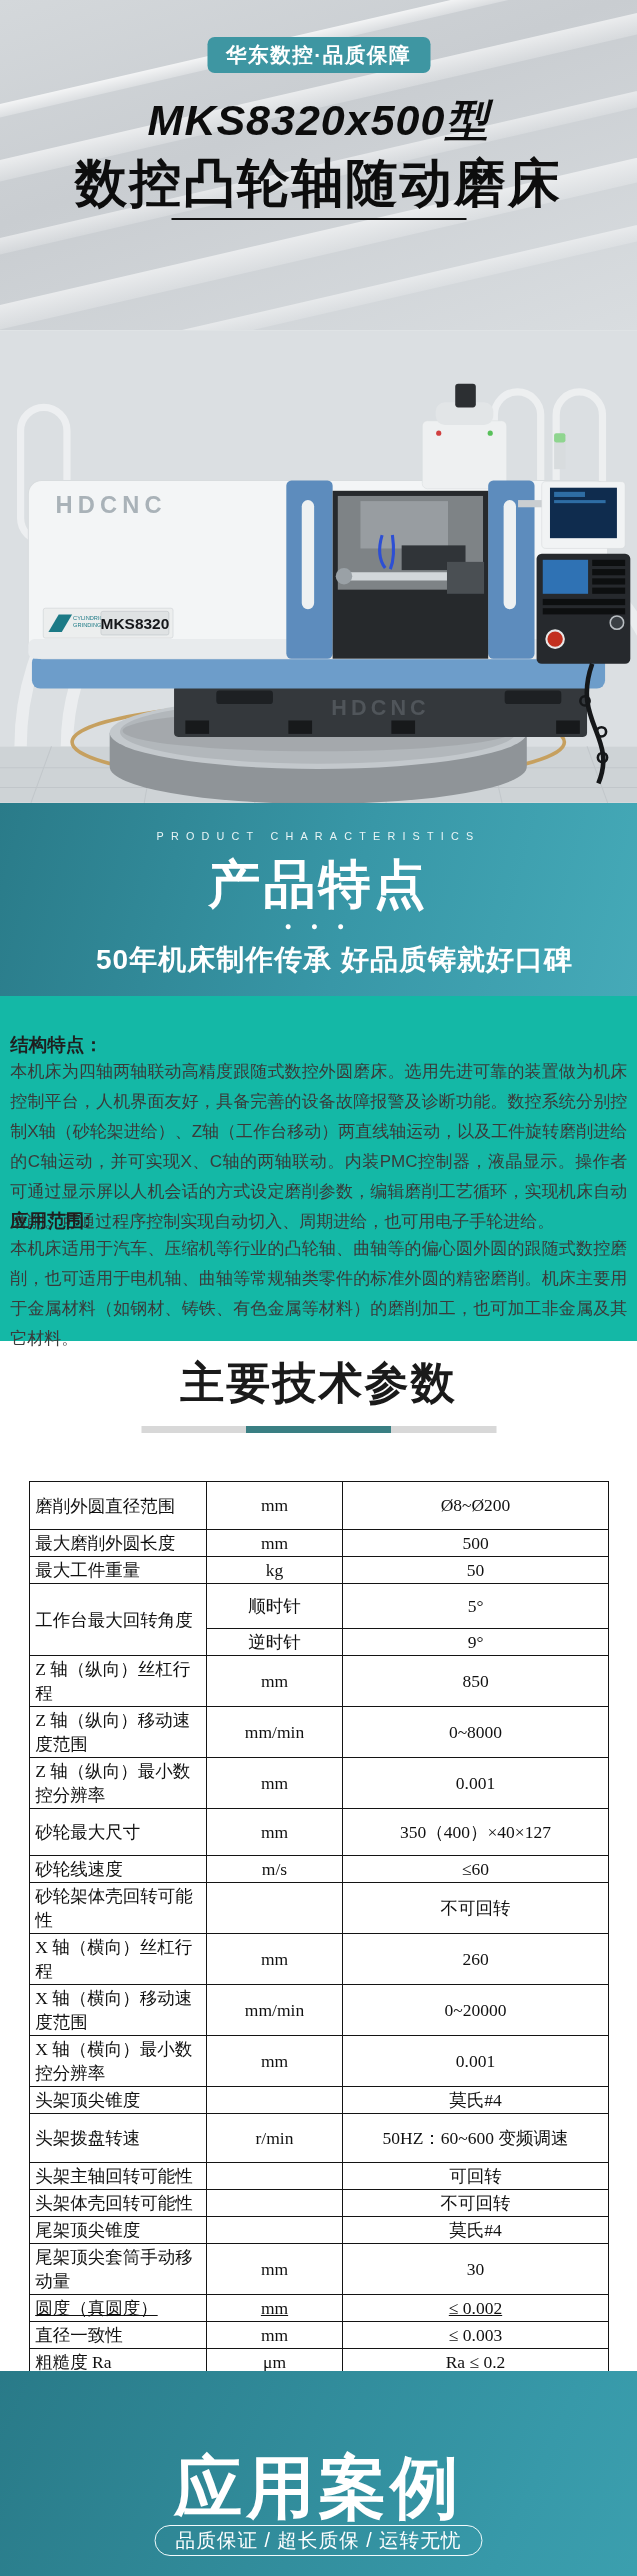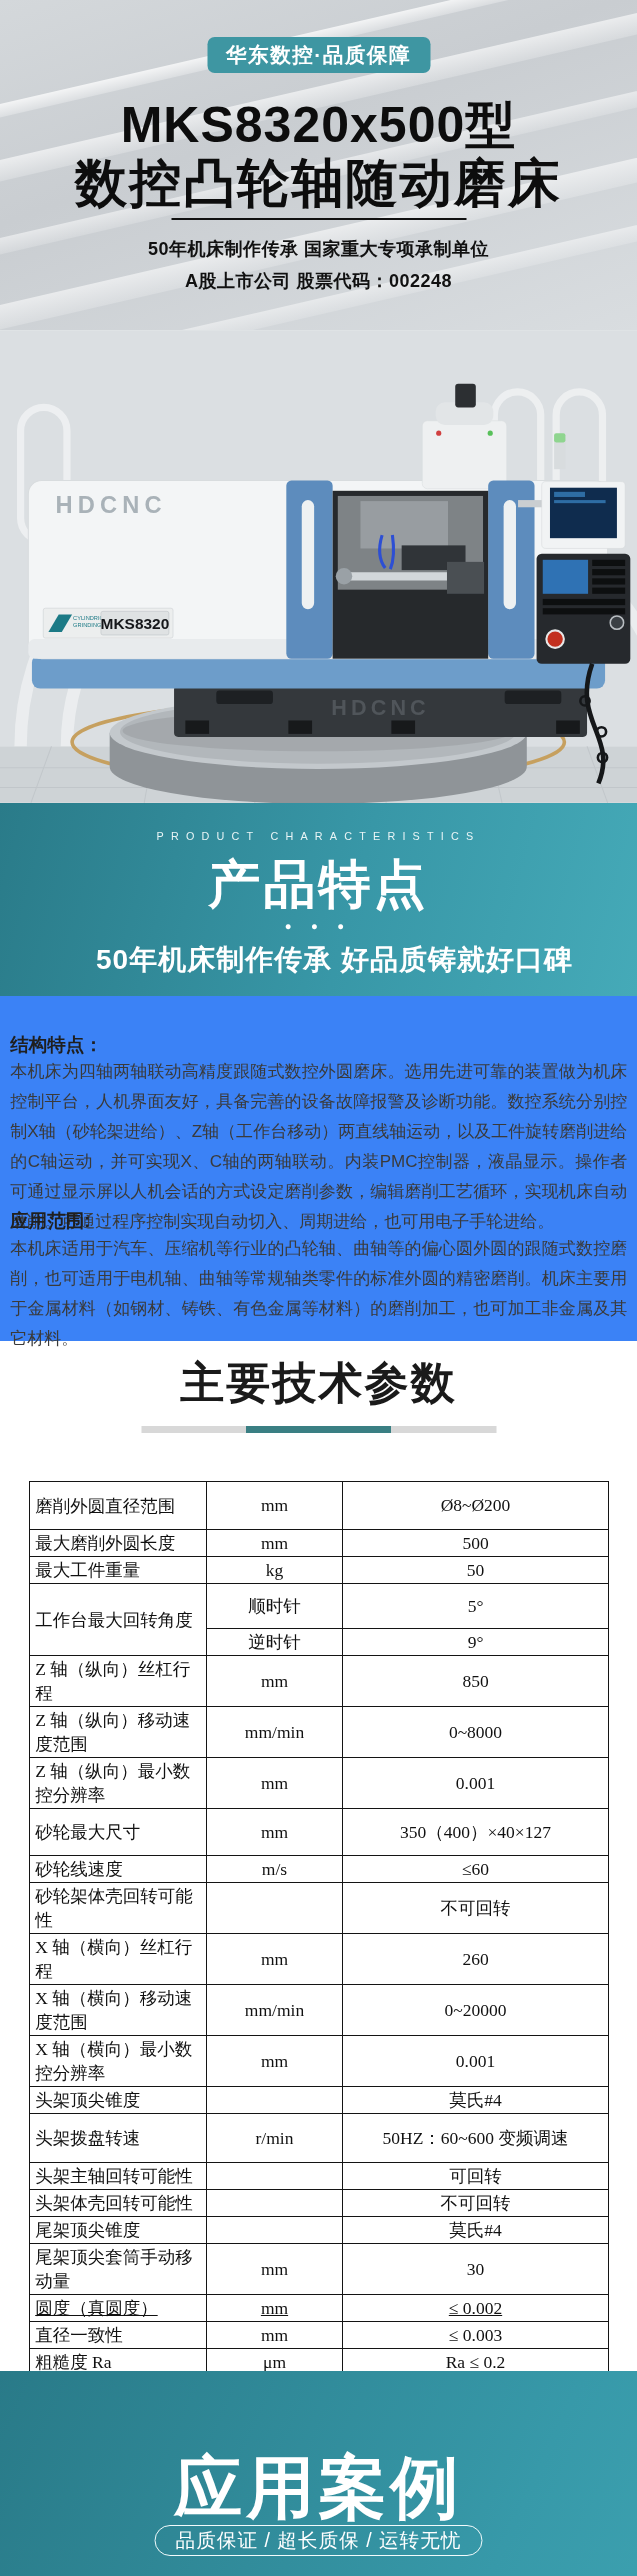--- a/index.html
+++ b/index.html
@@ -8,38 +8,38 @@
         font-family:"Liberation Sans",sans-serif;background:#fff;}
   #page *{box-sizing:border-box;}
   .abs{position:absolute;}
   .center{left:0;right:0;text-align:center;}
 
   
   .hero{top:0;left:0;width:637px;height:330px;background:linear-gradient(160deg,#d4d8db 0%,#c9cdd1 40%,#d9dde0 100%);overflow:hidden;}
   .streak{position:absolute;left:-103px;width:927px;background:linear-gradient(180deg,rgba(255,255,255,.95),rgba(255,255,255,.35));transform:rotate(-13deg);border-radius:10.3px;}
   .hero-badge{top:37px;left:50%;transform:translateX(-50%);min-width:223px;height:36px;line-height:36px;
     background:#3E96A2;color:#fff;font-size:20.6px;font-weight:600;letter-spacing:1.5px;border-radius:7.2px;padding:0 17.5px;text-align:center;}
-  .hero-t1{top:92px;font-size:50px;font-weight:900;color:#0d0d0d;letter-spacing:1px;}
+  .hero-t1{top:92px;font-size:43px;font-weight:900;color:#0d0d0d;letter-spacing:1px;font-style:italic;}
   .hero-t2{top:149px;font-size:52px;font-weight:900;color:#0d0d0d;letter-spacing:2.1px;}
   .hero-hr{top:218px;left:50%;transform:translateX(-50%);width:295px;height:2.1px;background:#111;}
   .hero-s1{top:237px;font-size:18px;font-weight:600;color:#111;letter-spacing:0.5px;}
   .hero-s2{top:269px;font-size:18px;font-weight:600;color:#111;letter-spacing:0.5px;}
 
   
   .scene{top:330px;left:0;width:637px;height:473px;}
 
   
   .band{top:803px;left:0;width:637px;height:193px;background:linear-gradient(105deg,#2a7b89 0%,#3897a7 55%,#45aab8 100%);color:#fff;padding-left:48px;}
   .band-eyebrow{top:27px;font-size:10.8px;font-weight:300;letter-spacing:7.2px;color:#e9f5f6;}
   .band-title{top:47px;font-size:52px;font-weight:900;letter-spacing:3.1px;}
   .band-dots{top:117px;font-size:11.3px;letter-spacing:8.2px;}
   .band-tagline{top:138px;font-size:28px;font-weight:600;letter-spacing:1px;margin-left:32px;}
 
   
-  .ftext{top:996px;left:0;width:637px;height:345px;background:#3b82f6;color:#2b2b2b;}
+  .ftext{top:996px;left:0;width:637px;height:345px;background:#14b8a6;color:#2b2b2b;}
   .f-h{position:absolute;left:10.3px;font-size:18.5px;font-weight:800;color:#1f1f1f;}
   .f-p{position:absolute;left:10.3px;width:617px;font-size:17px;line-height:30px;color:#3a3a3a;text-align:justify;}
 
   
   .params-title{top:1354px;font-size:44px;font-weight:900;color:#1a1a1a;letter-spacing:2.1px;}
   .divider{left:50%;transform:translateX(-50%);width:355px;height:6.7px;background:#d8d8d8;}
   .divider::after{content:'';position:absolute;left:50%;transform:translateX(-50%);width:145px;height:100%;background:#3A7F83;}
   .div-params{top:1426px;}
   table.spec{position:absolute;top:1481px;left:29px;width:580px;border-collapse:collapse;
     font-family:"Liberation Serif",serif;font-size:17.5px;color:#111;}
@@ -63,22 +63,20 @@
   <section class="abs hero">
     <div class="streak" style="top:20.6px;height:13.4px;opacity:.8"></div>
     <div class="streak" style="top:77px;height:20.6px;opacity:.65"></div>
     <div class="streak" style="top:155px;height:15.5px;opacity:.55"></div>
     <div class="streak" style="top:222px;height:24px;opacity:.6"></div>
     <div class="streak" style="top:289px;height:15.5px;opacity:.5"></div>
     <div class="abs hero-badge">华东数控·品质保障</div>
     <div class="abs center hero-t1">MKS8320x500型</div>
     <div class="abs center hero-t2">数控凸轮轴随动磨床</div>
     <div class="abs hero-hr"></div>
-    <div class="abs center hero-s1">50年机床制作传承  国家重大专项承制单位</div>
-    <div class="abs center hero-s2">A股上市公司 股票代码：002248</div>
   </section>
 
   <section class="abs scene">
     <svg width="637" height="473" viewBox="0 0 1237 918">
       <rect x="0" y="0" width="1237" height="808" fill="#dbdfe2"></rect>
       <rect x="0" y="808" width="1237" height="110" fill="#ced3d6"></rect>
       <g stroke="#ffffff" stroke-width="24" fill="none" opacity="0.45">
         <path d="M40 808 a340 420 0 0 1 680 0"></path>
         <path d="M130 808 a250 330 0 0 1 500 0"></path>
         <path d="M700 808 a300 390 0 0 1 600 0"></path>

